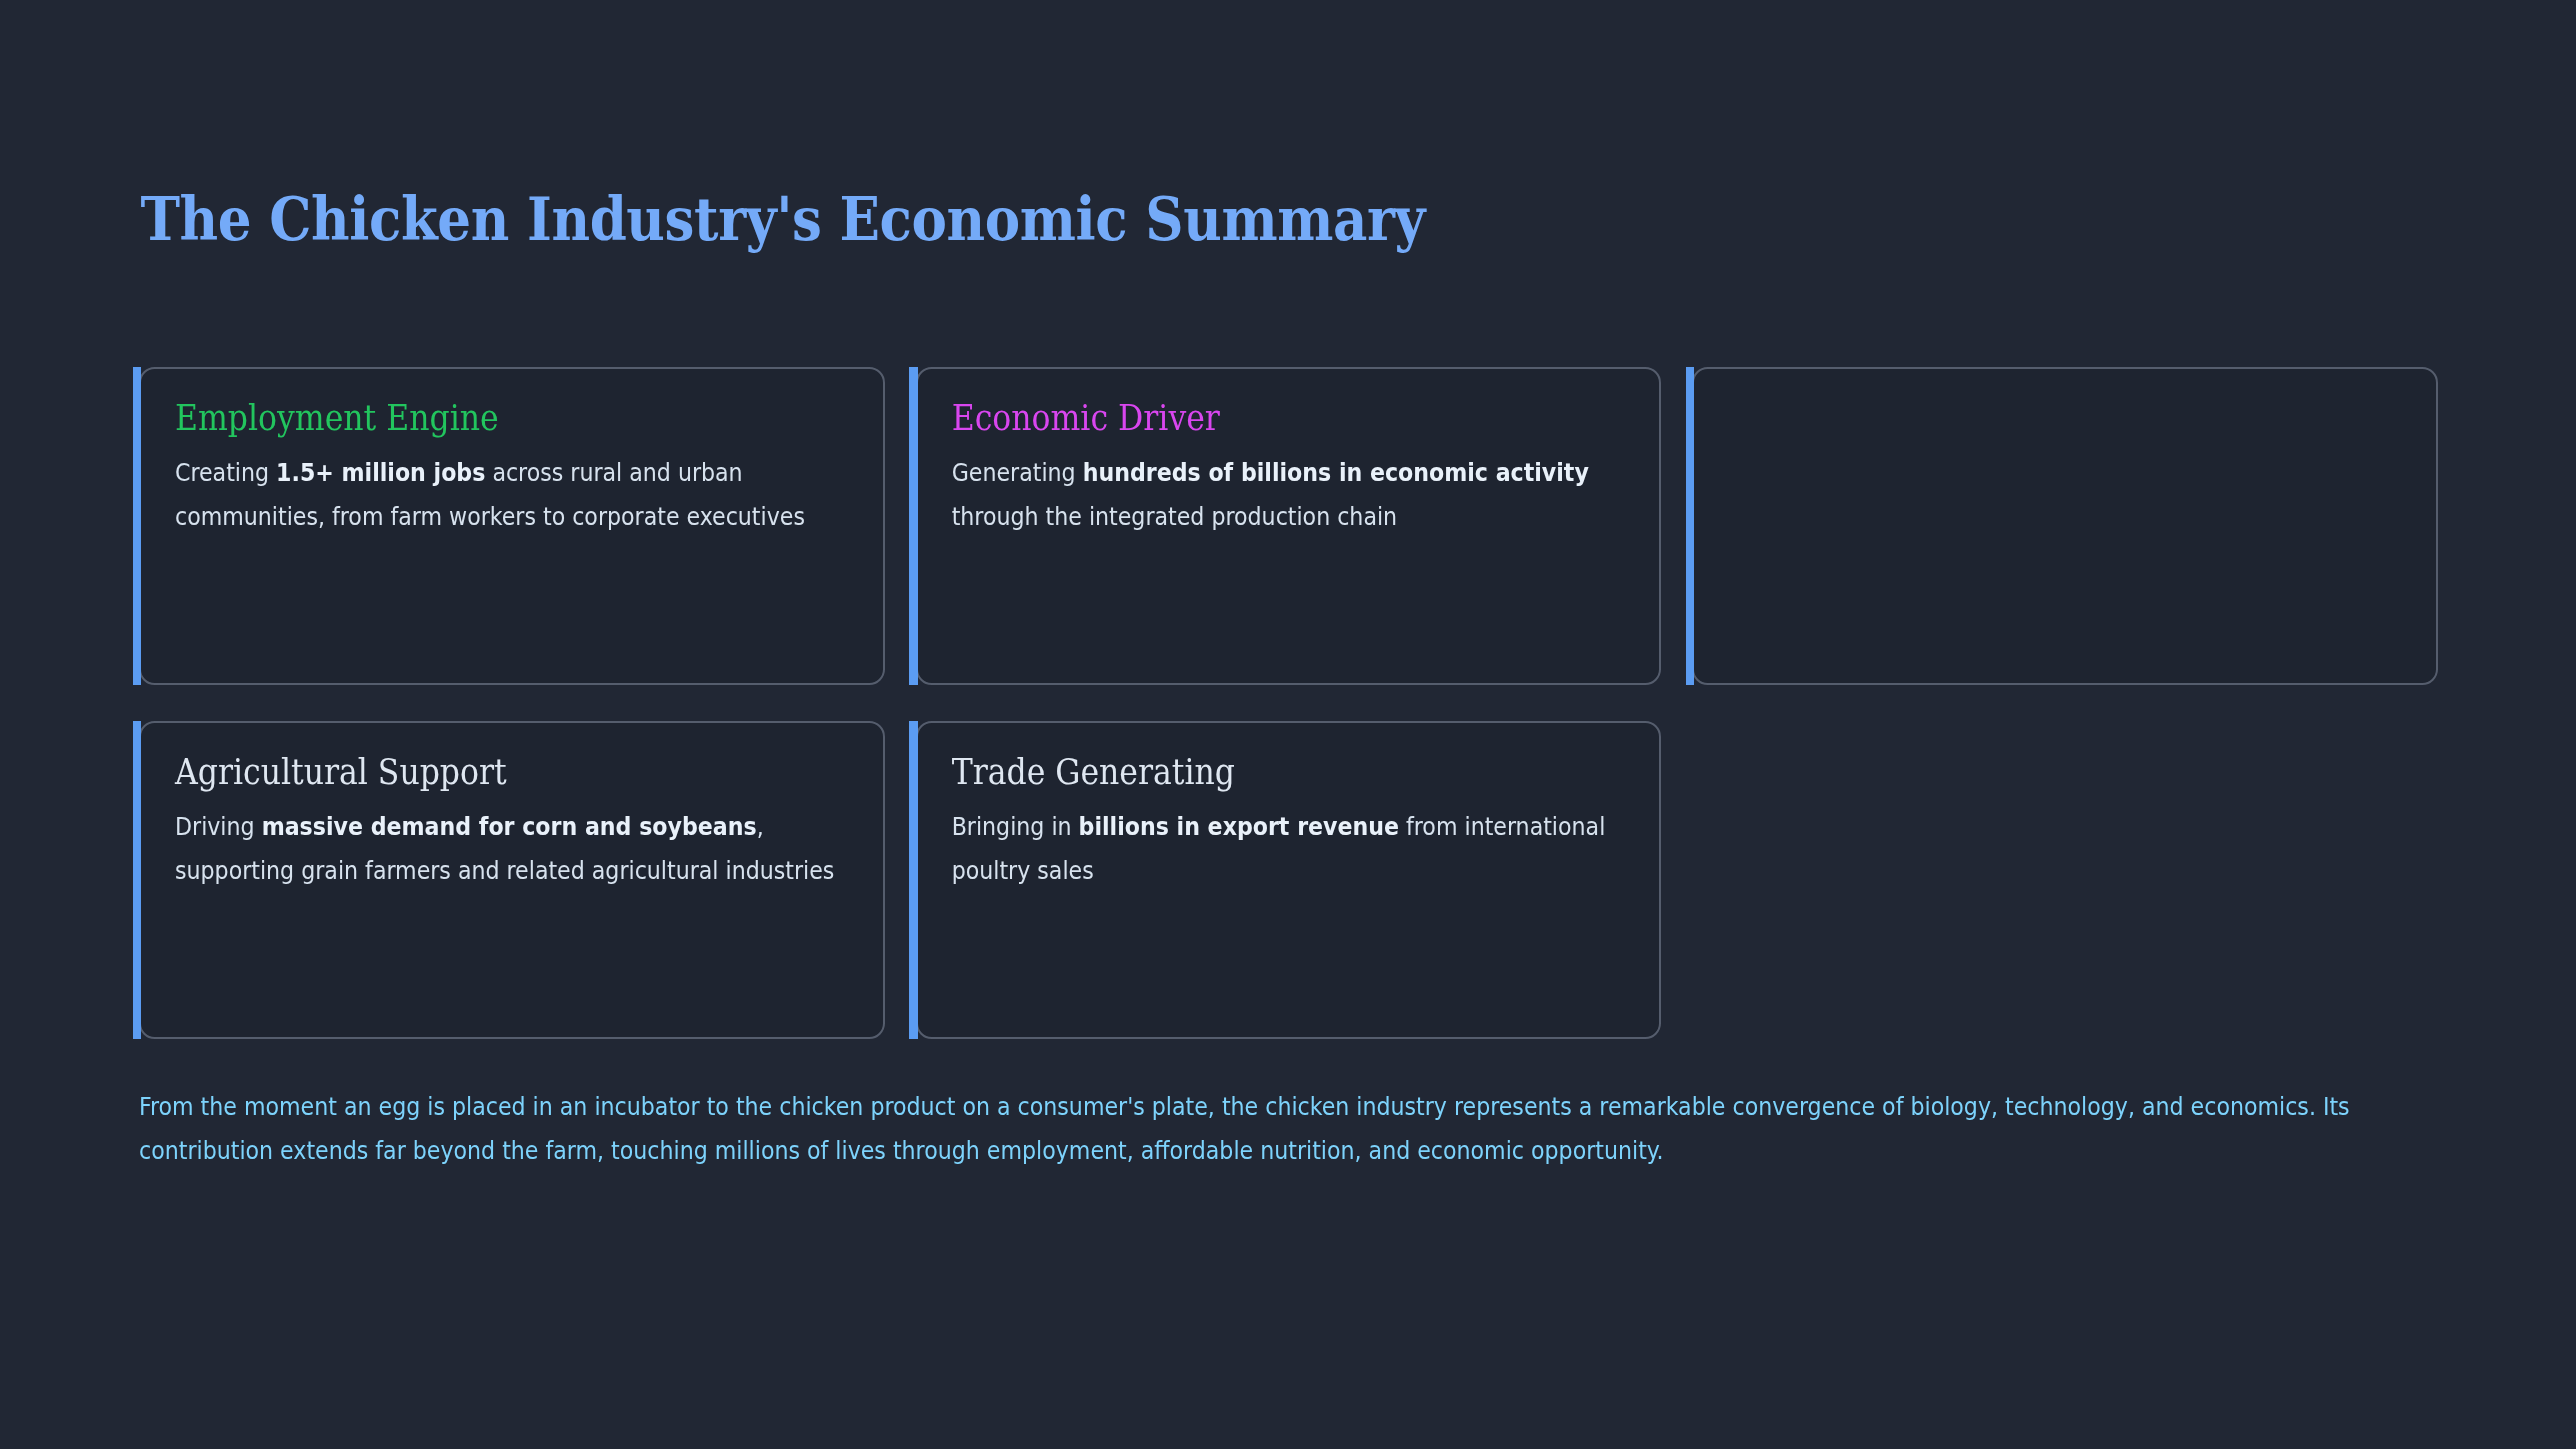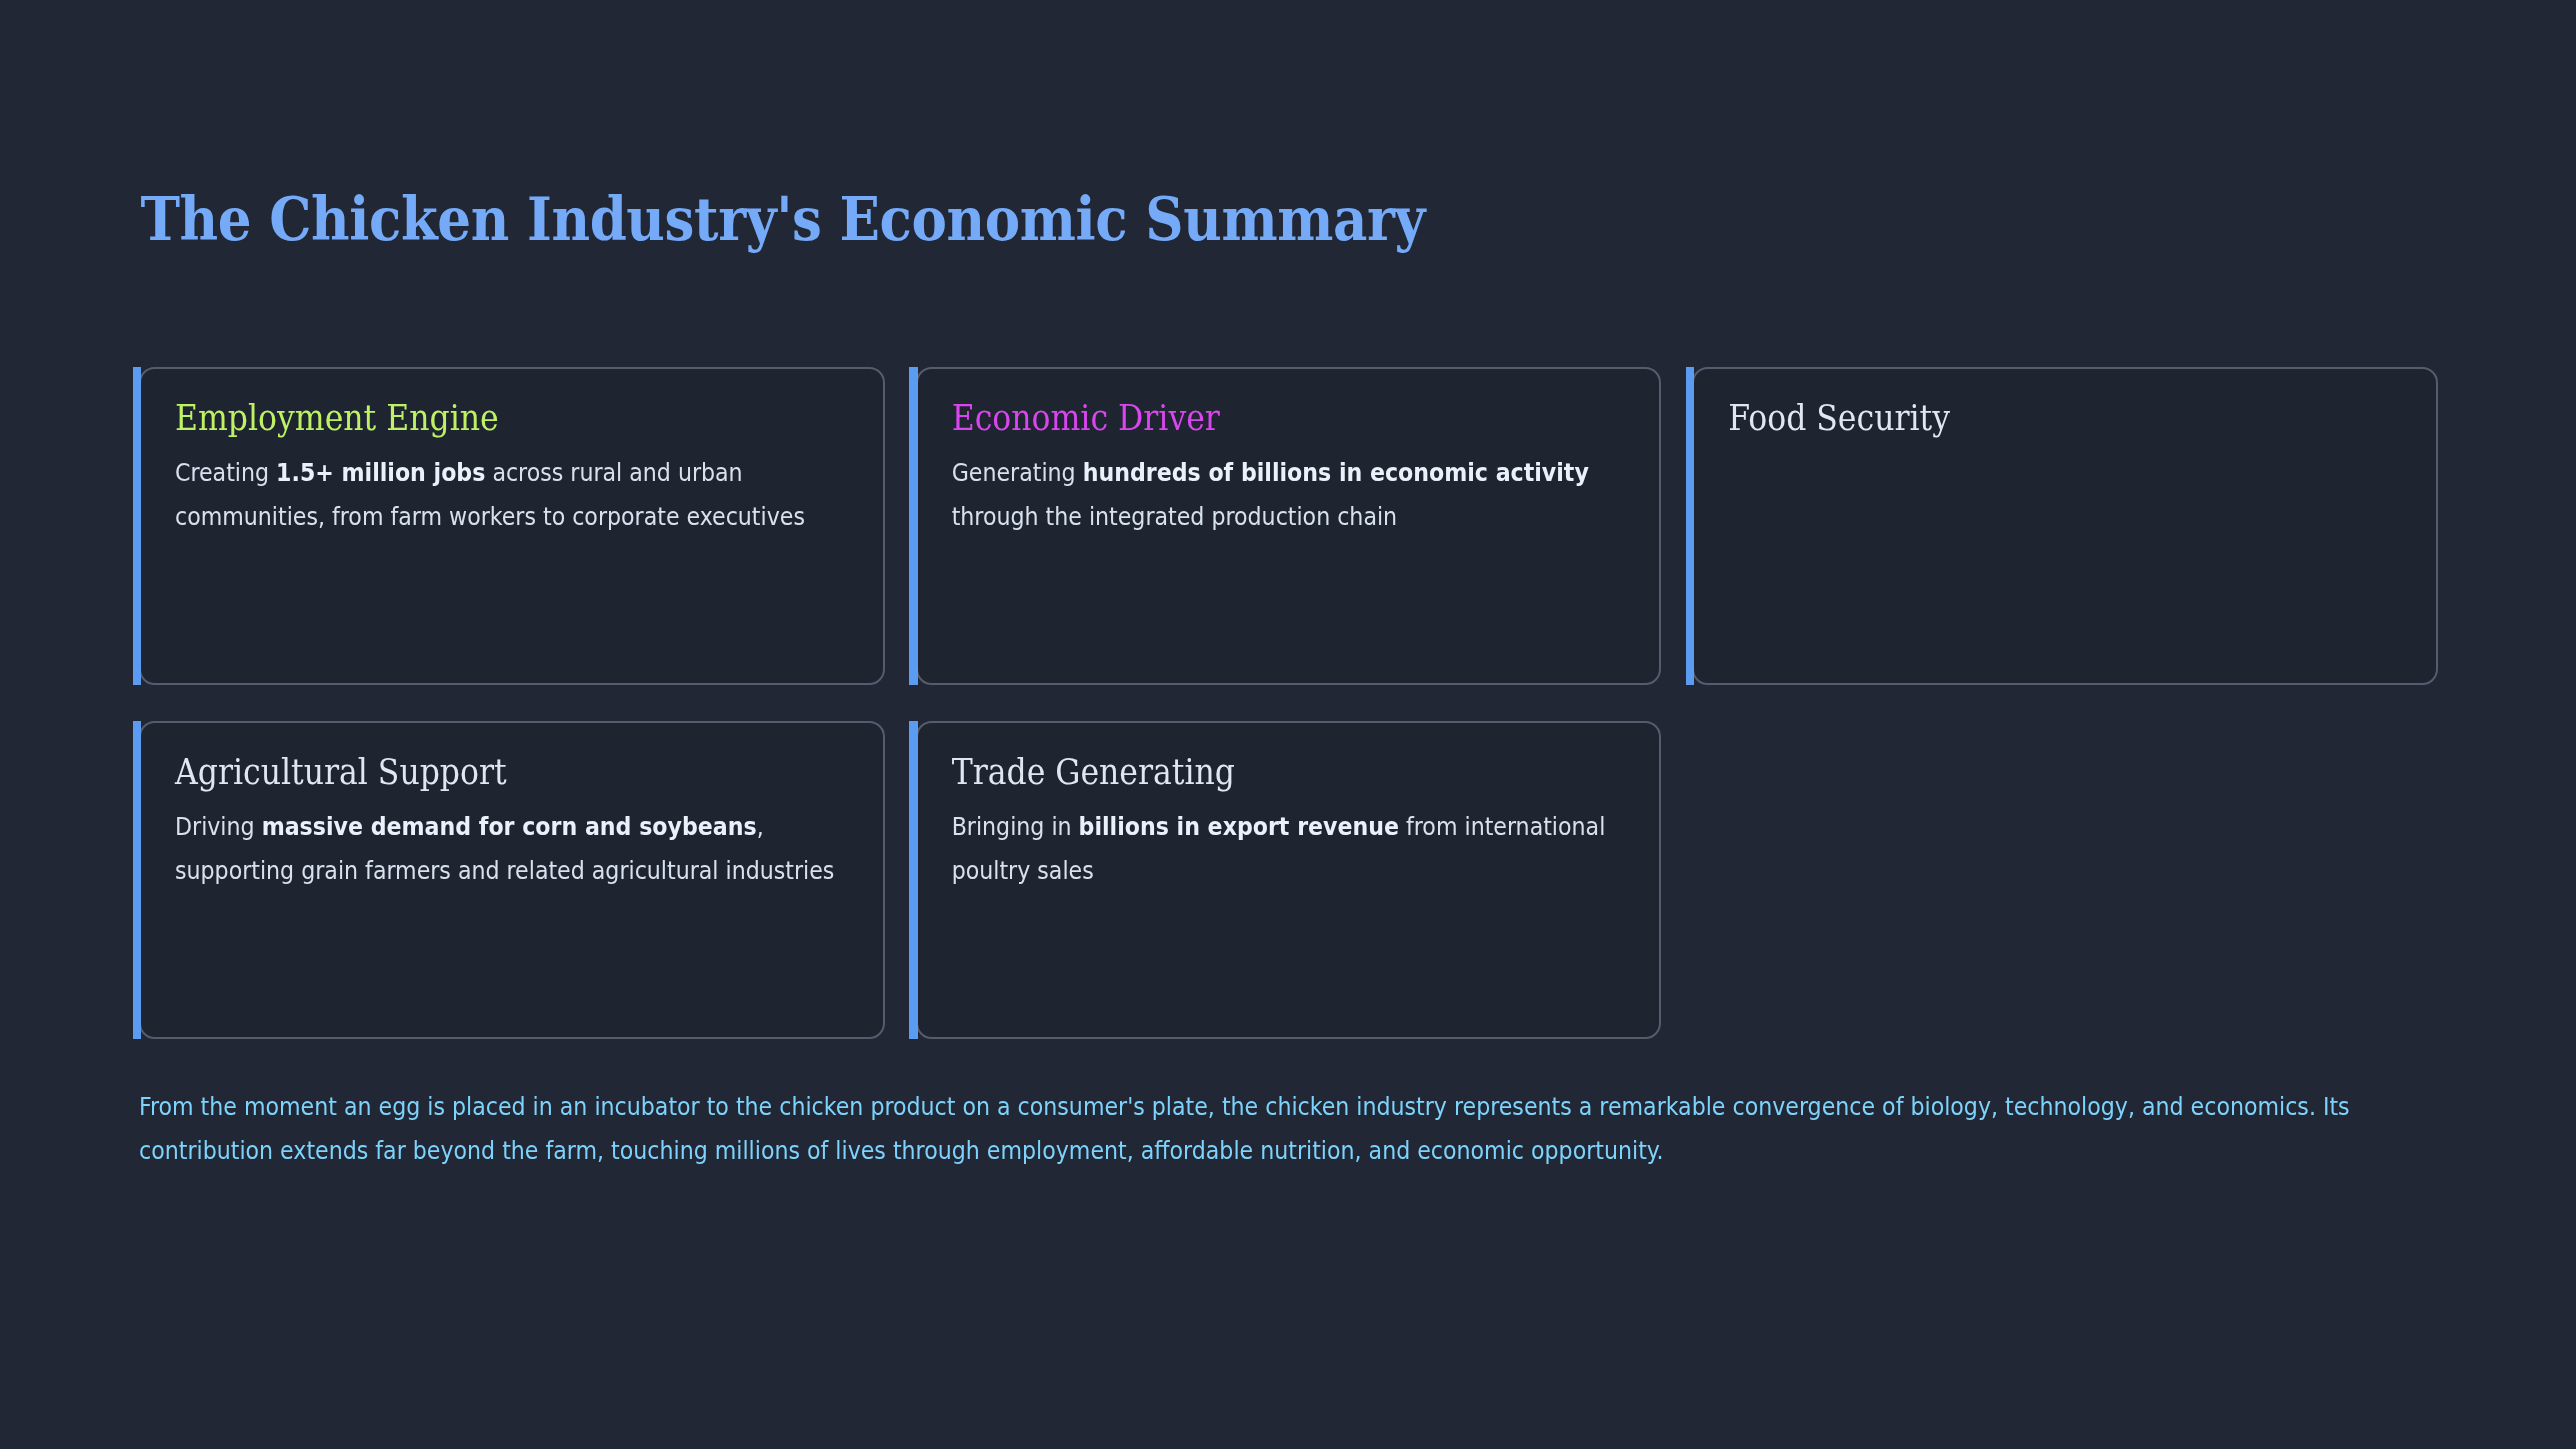--- a/index.html
+++ b/index.html
@@ -124,31 +124,30 @@
 <body style="background: rgb(33, 39, 52);">
 
 <div class="page" style="background: rgb(33, 39, 52); padding-left: 11px;">
   <div class="content">
 
     <h1 class="page-title" style="color: rgb(116, 170, 248);">The Chicken Industry's Economic Summary</h1>
 
     <div class="cards-grid">
         <div class="card" style="background: rgb(30, 36, 48); border-color: rgb(85, 93, 109);">
           <div class="card-accent" style="background: rgb(91, 156, 242);"></div>
-          <div class="card-title" style="color: #bef264;">Employment Engine</div>
+          <div class="card-title" style="color: #22c55e;">Employment Engine</div>
           <p class="card-body" style="color: rgb(215, 226, 238);"><span>Creating </span><b>1.5+ million jobs</b><span> across rural and urban communities, from farm workers to corporate executives</span></p>
         </div>
         <div class="card" style="background: rgb(30, 36, 48); border-color: rgb(85, 93, 109);">
           <div class="card-accent" style="background: rgb(91, 156, 242);"></div>
           <div class="card-title" style="color: #d946ef;">Economic Driver</div>
           <p class="card-body" style="color: rgb(215, 226, 238);"><span>Generating </span><b>hundreds of billions in economic activity</b><span> through the integrated production chain</span></p>
         </div>
         <div class="card" style="background: rgb(30, 36, 48); border-color: rgb(85, 93, 109);">
           <div class="card-accent" style="background: rgb(91, 156, 242);"></div>
-          <div class="card-title" style="color: rgb(223, 231, 241);">Food Security</div>
         </div>
         <div class="card" style="background: rgb(30, 36, 48); border-color: rgb(85, 93, 109);">
           <div class="card-accent" style="background: rgb(91, 156, 242);"></div>
           <div class="card-title" style="color: rgb(223, 231, 241);">Agricultural Support</div>
           <p class="card-body" style="color: rgb(215, 226, 238);"><span>Driving </span><b>massive demand for corn and soybeans</b><span>, supporting grain farmers and related agricultural industries</span></p>
         </div>
         <div class="card" style="background: rgb(30, 36, 48); border-color: rgb(85, 93, 109);">
           <div class="card-accent" style="background: rgb(91, 156, 242);"></div>
           <div class="card-title" style="color: rgb(223, 231, 241);">Trade Generating</div>
           <p class="card-body" style="color: rgb(215, 226, 238);"><span>Bringing in </span><b>billions in export revenue</b><span> from international poultry sales</span></p>

